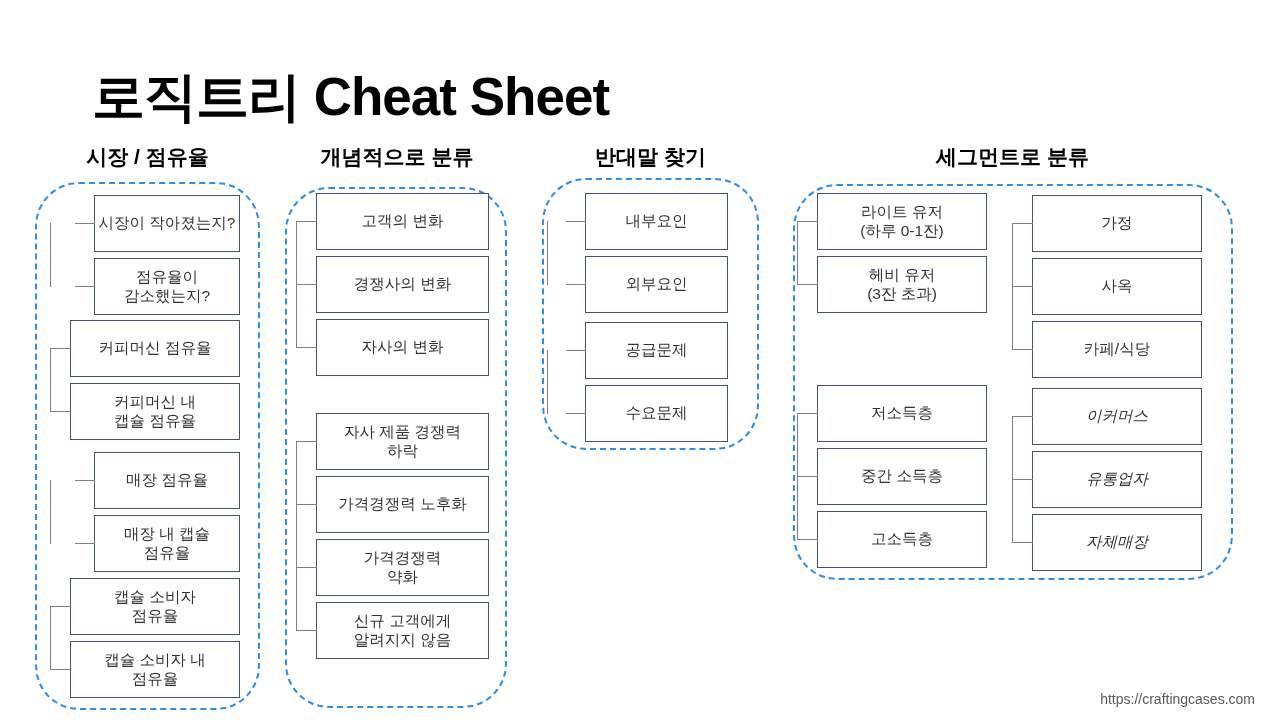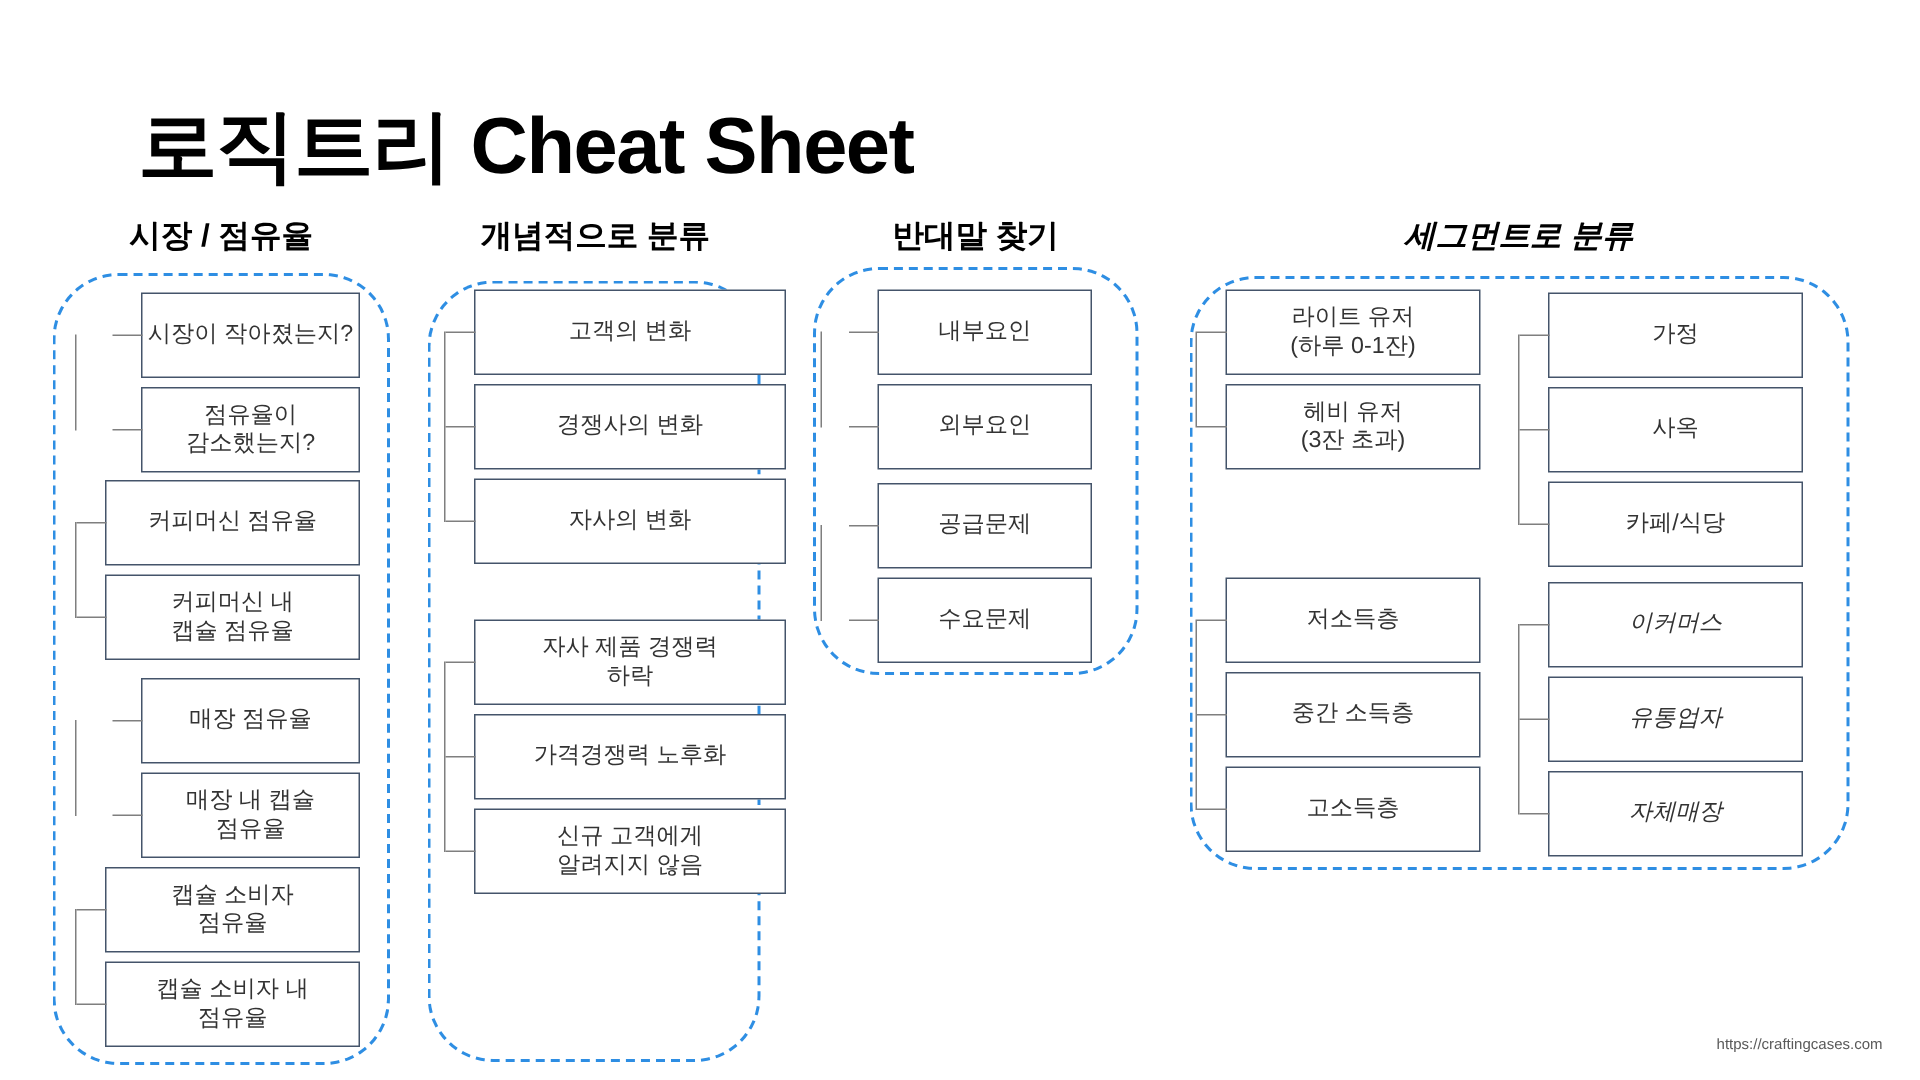--- a/index.html
+++ b/index.html
@@ -21,21 +21,21 @@
   }
 
   .hdr{
     position:absolute;top:143px;
     font-size:21px;font-weight:bold;color:var(--heading-text);
     text-align:center;white-space:nowrap;
   }
   .hdr1{left:35px;width:225px;}
   .hdr2{left:287px;width:220px;}
   .hdr3{left:542px;width:217px;}
-  .hdr4{left:800px;width:425px;font-style:italic;}
+  .hdr4{left:800px;width:425px;}
 
   .container{
     position:absolute;
     border:2px dashed var(--container-border);
     border-radius:44px;
     background:transparent;
   }
   #c1{left:35px;top:182px;width:225px;height:528px;}
   #c2{left:285px;top:187px;width:222px;height:521px;}
   #c3{left:542px;top:178px;width:217px;height:272px;}
@@ -65,37 +65,37 @@
     width:20px;height:0;border-top:1.5px solid var(--connector);
   }
 
   
   .c1g{width:190px;}
   #c1g1{left:13px;top:11px;padding-left:44px;}
   #c1g2{left:13px;top:136px;}
   #c1g3{left:13px;top:268px;padding-left:44px;}
   #c1g4{left:13px;top:394px;}
   
-  .c2g{width:228px;}
+  .c2g{width:193px;}
   #c2g1{left:9px;top:4px;}
   #c2g2{left:9px;top:224px;}
   
   .c3g{width:181px;padding-left:38px;}
   #c3g1{left:3px;top:13px;}
   #c3g2{left:3px;top:142px;}
   
   .c4g{width:190px;}
   #c4g1{left:2px;top:7px;}
   #c4g2{left:2px;top:199px;}
   #c4g3{left:217px;top:9px;}
   #c4g4{left:217px;top:202px;font-style:italic;}
 
   .footer{
     position:absolute;right:25px;top:691px;
-    font-size:10px;color:var(--footer-text);
+    font-size:14px;color:var(--footer-text);
   }
 </style>
 </head>
 <body>
 
 <div class="title">로직트리 Cheat Sheet</div>
 
 <div class="hdr hdr1">시장 / 점유율</div>
 <div class="hdr hdr2">개념적으로 분류</div>
 <div class="hdr hdr3">반대말 찾기</div>
@@ -134,20 +134,22 @@
     <div class="rail"></div>
     <div class="box">고객의 변화</div>
     <div class="box">경쟁사의 변화</div>
     <div class="box">자사의 변화</div>
   </div>
   <div class="group c2g" id="c2g2">
     <div class="rail"></div>
     <div class="box">자사 제품 경쟁력
 하락</div>
     <div class="box">가격경쟁력 노후화</div>
+    <div class="box">가격경쟁력
+약화</div>
     <div class="box">신규 고객에게
 알려지지 않음</div>
   </div>
 </div>
 
 <div class="container" id="c3">
   <div class="group c3g" id="c3g1">
     <div class="rail"></div>
     <div class="box">내부요인</div>
     <div class="box">외부요인</div>

